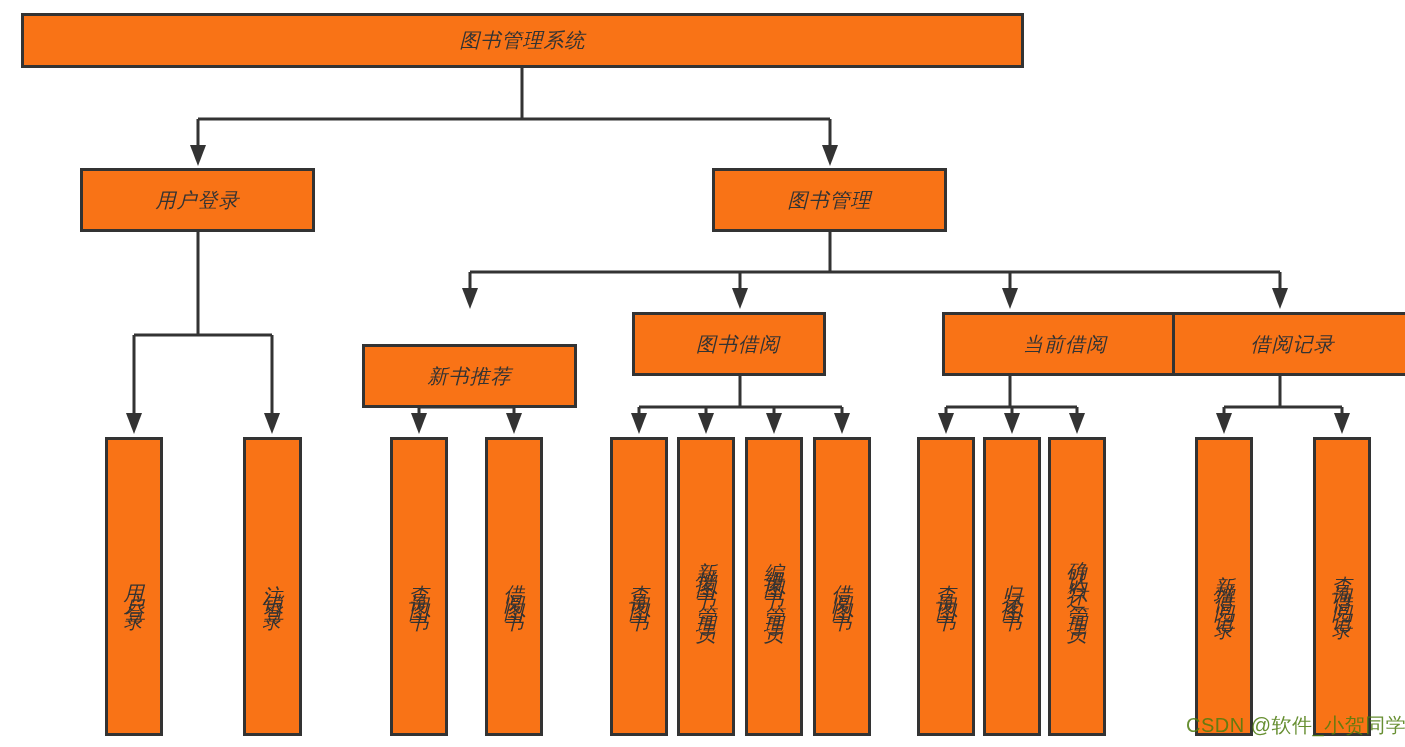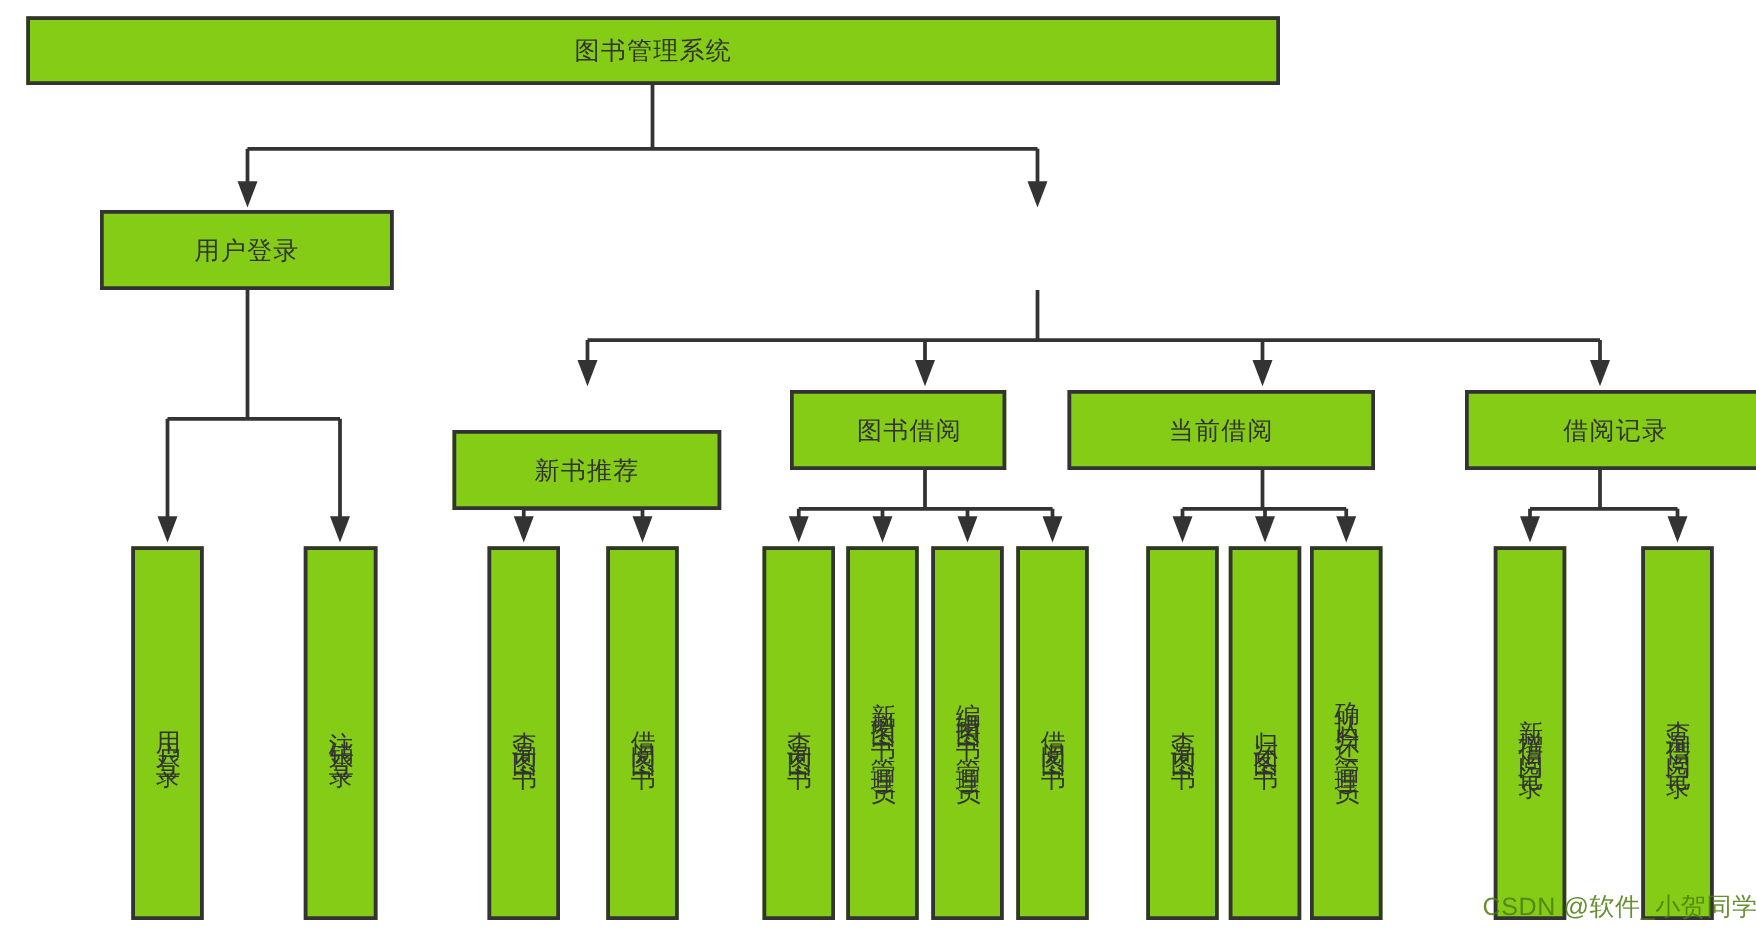--- a/index.html
+++ b/index.html
@@ -15,28 +15,29 @@
   .edges {
     position: absolute;
     left: 0; top: 0;
     width: 1405px; height: 747px;
     pointer-events: none;
   }
   .box {
     position: absolute;
     box-sizing: border-box;
     border: 3px solid #333333;
-    background: #84cc16;
+    background: #f97316;
     display: flex;
     align-items: center;
     justify-content: center;
     font-size: 20px;
     color: #333333;
     letter-spacing: 1px;
     z-index: 2;
+    font-style: italic;
   }
   .v {
     writing-mode: vertical-rl;
     text-orientation: mixed;
     letter-spacing: 9px;
     line-height: 52px;
   }
   .watermark {
     position: absolute;
     left: 1186px;
@@ -100,24 +101,25 @@
     <g stroke="#333333" stroke-width="3" fill="#333333">
       <path d="M1280,376 L1280,407 M1224,407 L1342,407 M1224,407 L1224,415 M1342,407 L1342,415" fill="none"></path>
       <polygon points="1216,413 1232,413 1224,434" stroke="none"></polygon>
       <polygon points="1334,413 1350,413 1342,434" stroke="none"></polygon>
     </g>
   </svg>
 
   <div class="box" style="left:21px; top:13px; width:1003px; height:55px;">图书管理系统</div>
 
   <div class="box" style="left:80px; top:168px; width:235px; height:64px;">用户登录</div>
+  <div class="box" style="left:712px; top:168px; width:235px; height:64px;">图书管理</div>
 
   <div class="box" style="left:362px; top:312px; width:215px; height:64px;margin-top:32px;">新书推荐</div>
-  <div class="box" style="left:632px; top:312px; width:173px; height:64px;padding-left:18px;">图书借阅</div>
-  <div class="box" style="left:854px; top:312px; width:246px; height:64px;text-align:right;">当前借阅</div>
+  <div class="box" style="left:632px; top:312px; width:194px; height:64px;padding-left:18px;">图书借阅</div>
+  <div class="box" style="left:942px; top:312px; width:246px; height:64px;text-align:right;">当前借阅</div>
   <div class="box" style="left:1172px; top:312px; width:241px; height:64px;">借阅记录</div>
 
   <div class="box v" style="left:105px; top:437px; width:58px; height:299px;">用户登录</div>
   <div class="box v" style="left:243px; top:437px; width:59px; height:299px;">注销登录</div>
 
   <div class="box v" style="left:390px; top:437px; width:58px; height:299px;">查询图书</div>
   <div class="box v" style="left:485px; top:437px; width:58px; height:299px;">借阅图书</div>
 
   <div class="box v" style="left:610px; top:437px; width:58px; height:299px;">查询图书</div>
   <div class="box v" style="left:677px; top:437px; width:58px; height:299px;">新增图书（管理员）</div>

